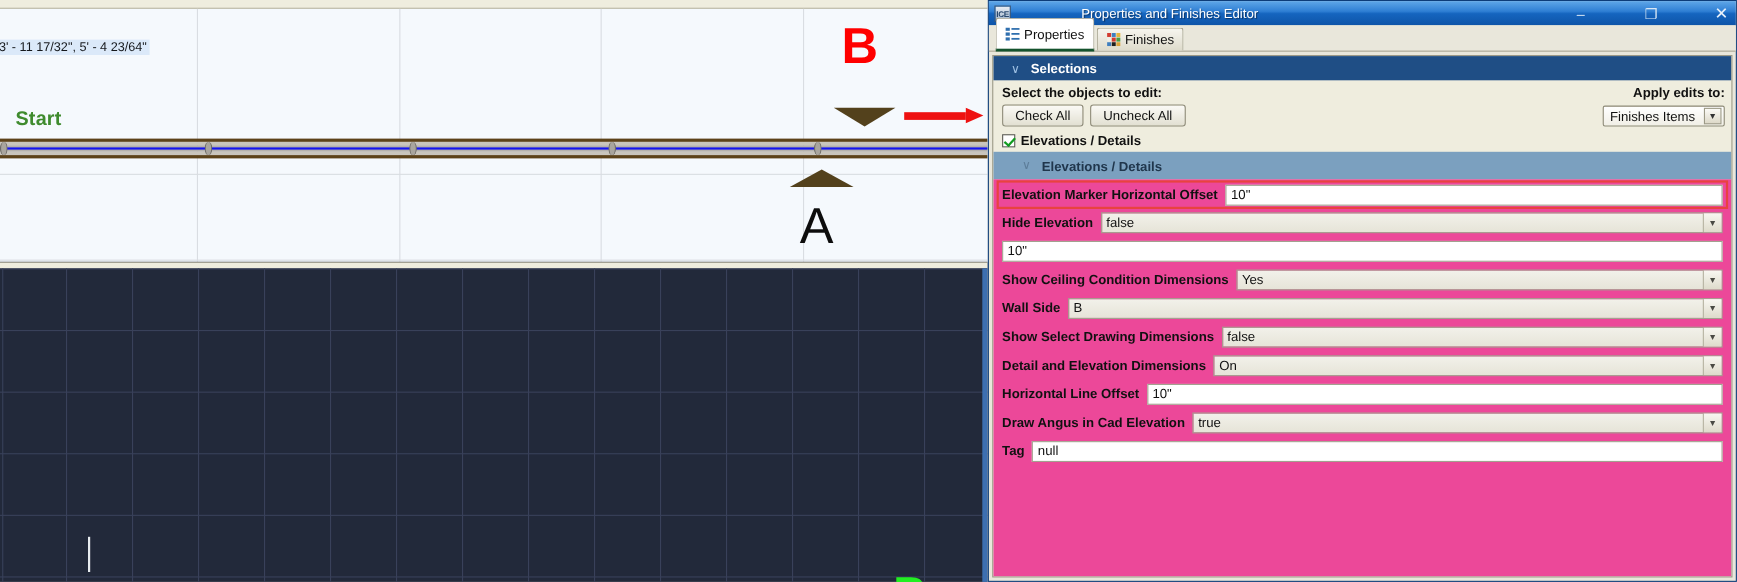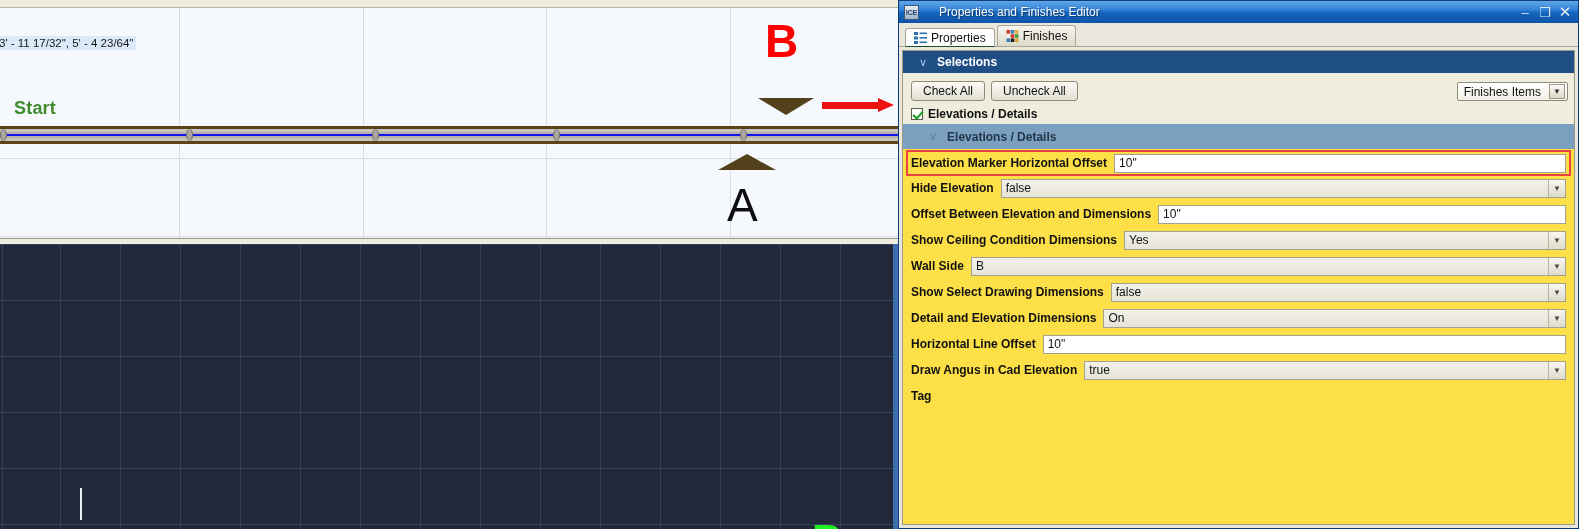--- a/index.html
+++ b/index.html
@@ -151,20 +151,21 @@
     border: 1px solid #0d3c78;
     box-sizing: border-box;
     display: flex; flex-direction: column;
   }
   #titlebar {
     height: 22px; flex: none;
     background: linear-gradient(to bottom, #5fa7e8 0%, #2f7fd4 42%, #1565bf 52%, #0e54a8 100%);
     display: flex; align-items: center;
     padding: 0 3px 0 5px;
     box-sizing: border-box;
+    gap: 44px;
   }
   #titlebar .app-icon {
     width: 15px; height: 15px; flex: none;
     background: linear-gradient(to bottom,#e8edf4,#9eb2c8);
     border: 1px solid #3d5a7c;
     color: #28486e; font-size: 7.5px; font-weight: bold;
     display: flex; align-items: center; justify-content: center;
     box-sizing: border-box; letter-spacing: -.3px;
   }
   #titlebar .title {
@@ -191,22 +192,22 @@
     height: 21px; display: flex; align-items: center; gap: 4px;
     padding: 0 8px;
     font-size: 12px; color: #111;
     border: 1px solid #a9a694; border-bottom: none;
     border-radius: 3px 3px 0 0;
     background: linear-gradient(to bottom,#f6f5ef,#dedbcb);
     box-sizing: border-box;
     margin-right: 2px;
   }
   .tab.active {
-    background: #ffffff; height: 19px;
-    border-bottom: 1px solid #14532d; margin-bottom: -1px;
+    background: #ffffff; height: 31px;
+    border-bottom: 3px solid #14532d; margin-bottom: -1px;
   }
   .ico-list, .ico-grid { width: 13px; height: 12px; flex: none; display:block; }
 
   #dlg-body {
     flex: 1 1 auto; margin: 3px; background: #efedde;
     border: 1px solid #9b9886; overflow: hidden;
     display: flex; flex-direction: column;
     box-sizing: border-box;
   }
   .sec-header {
@@ -258,21 +259,21 @@
   .sub-header {
     height: 25px; flex: none;
     background: #7ba0bf; color: #20364c;
     display: flex; align-items: center; gap: 10px;
     padding-left: 26px; font-size: 12px; font-weight: bold;
     box-sizing: border-box;
   }
   .sub-header .chev { color: #5d7d99; font-size: 11px; font-weight: normal; }
 
   #props {
-    flex: 1 1 auto; background: #fde047;
+    flex: 1 1 auto; background: #ec4899;
     padding: 2px 8px 0 8px; box-sizing: border-box;
   }
   .prow {
     display: flex; align-items: center; height: 26px;
   }
   .prow .plabel {
     font-size: 12px; font-weight: bold; color: #111;
     white-space: nowrap; padding-right: 7px; flex: none;
   }
   .pfield {
@@ -423,20 +424,26 @@
     </div>
 
     <div id="dlg-body">
 
       <div class="sec-header">
         <span class="chev">∨</span>
         <span>Selections</span>
       </div>
 
       <div class="sel-area">
+        <div class="sel-row1">
+          <div class="sel-lbl">Select the objects to edit:</div>
+          <div style="text-align:right">
+            <div class="sel-lbl">Apply edits to:</div>
+          </div>
+        </div>
 
         <div style="display:flex;align-items:flex-end;justify-content:space-between">
           <div class="btnrow">
             <div class="pbtn">Check All</div>
             <div class="pbtn">Uncheck All</div>
           </div>
           <div class="combo">
             <span class="cval">Finishes Items</span>
             <span class="carr">▼</span>
           </div>
@@ -461,21 +468,20 @@
             </div>
           </div>
           <div class="prow">
             <div class="plabel">Hide Elevation</div>
             <div class="pfield dd">
               <span>false</span>
               <span class="ddarr">▼</span>
             </div>
           </div>
           <div class="prow">
-            <div class="plabel">Offset Between Elevation and Dimensions</div>
             <div class="pfield">
               <span>10"</span>
             </div>
           </div>
           <div class="prow">
             <div class="plabel">Show Ceiling Condition Dimensions</div>
             <div class="pfield dd">
               <span>Yes</span>
               <span class="ddarr">▼</span>
             </div>
@@ -509,18 +515,21 @@
           </div>
           <div class="prow">
             <div class="plabel">Draw Angus in Cad Elevation</div>
             <div class="pfield dd">
               <span>true</span>
               <span class="ddarr">▼</span>
             </div>
           </div>
           <div class="prow">
             <div class="plabel">Tag</div>
+            <div class="pfield">
+              <span>null</span>
+            </div>
           </div>
         </div>
 
     </div>
   </div>
 </div>
 
 </body></html>

